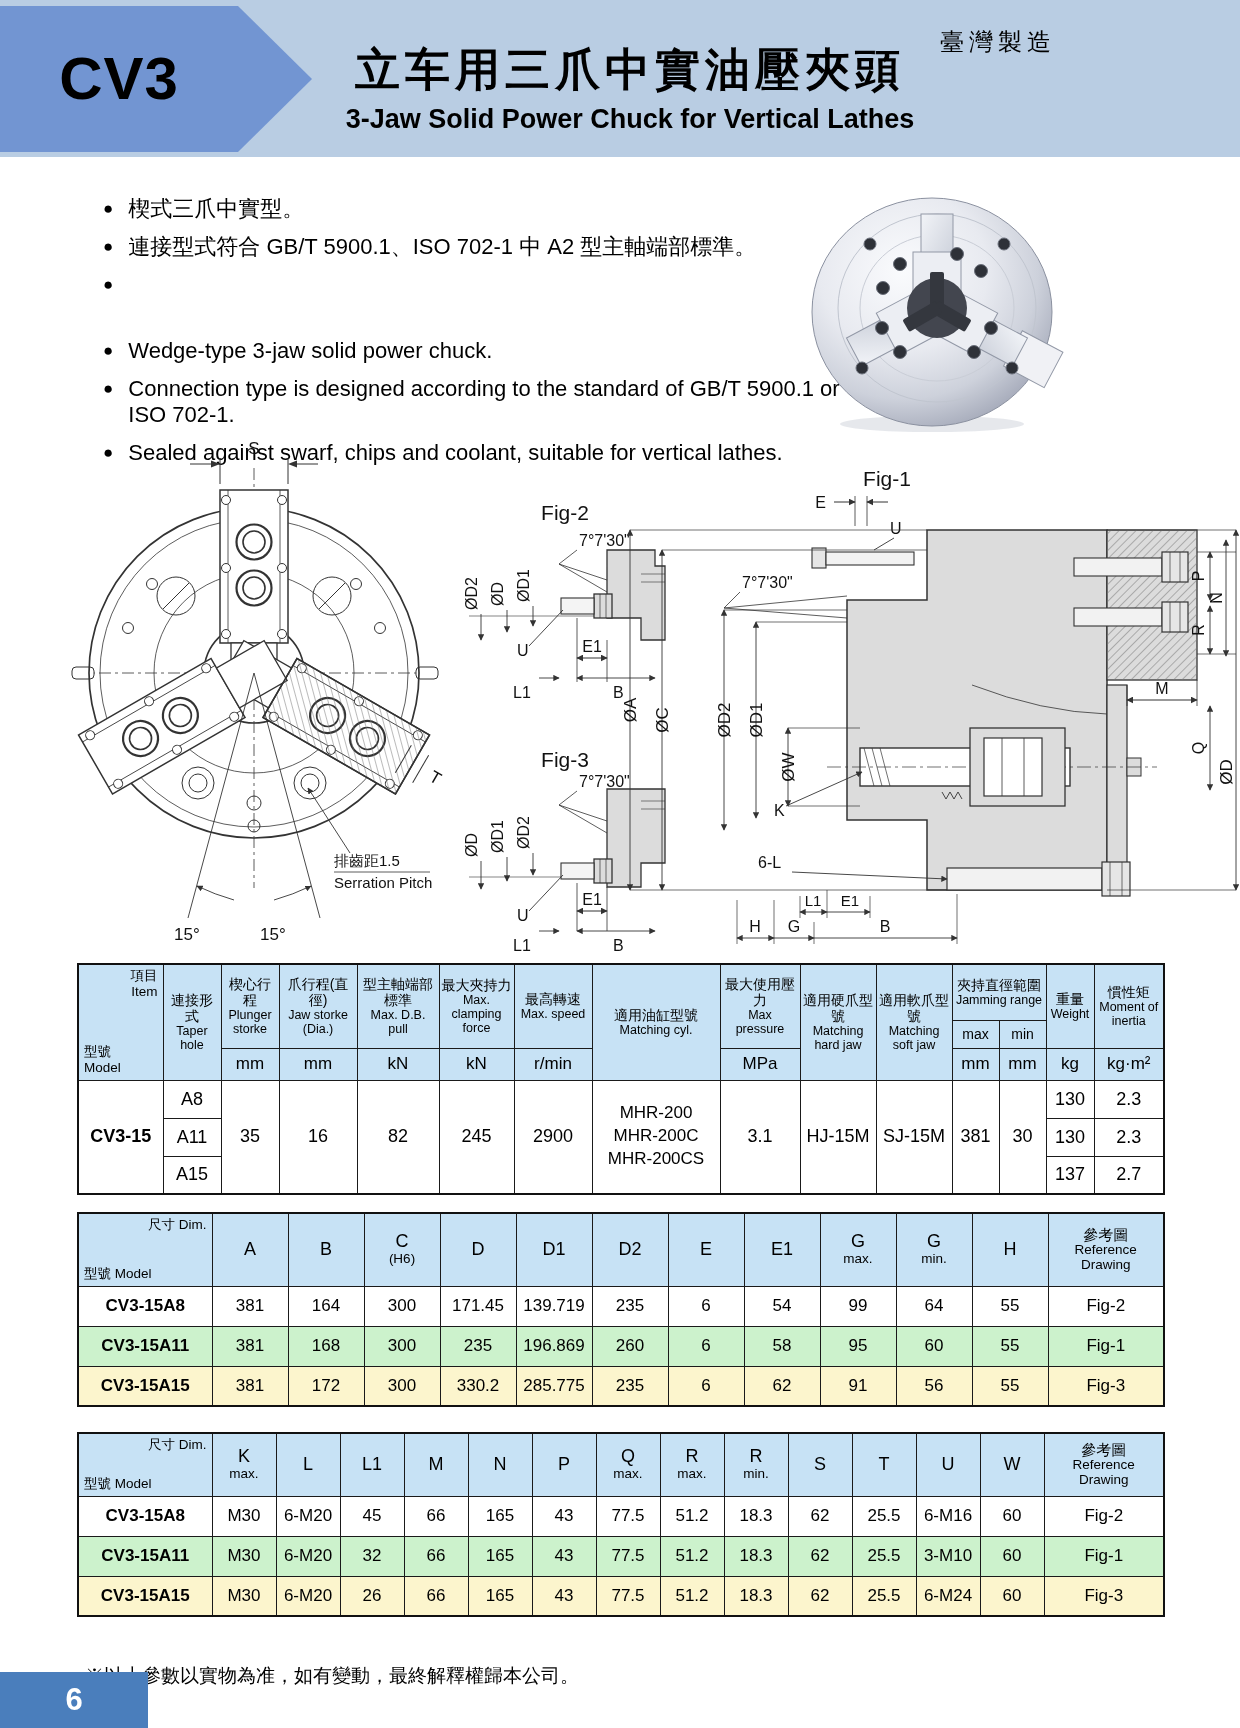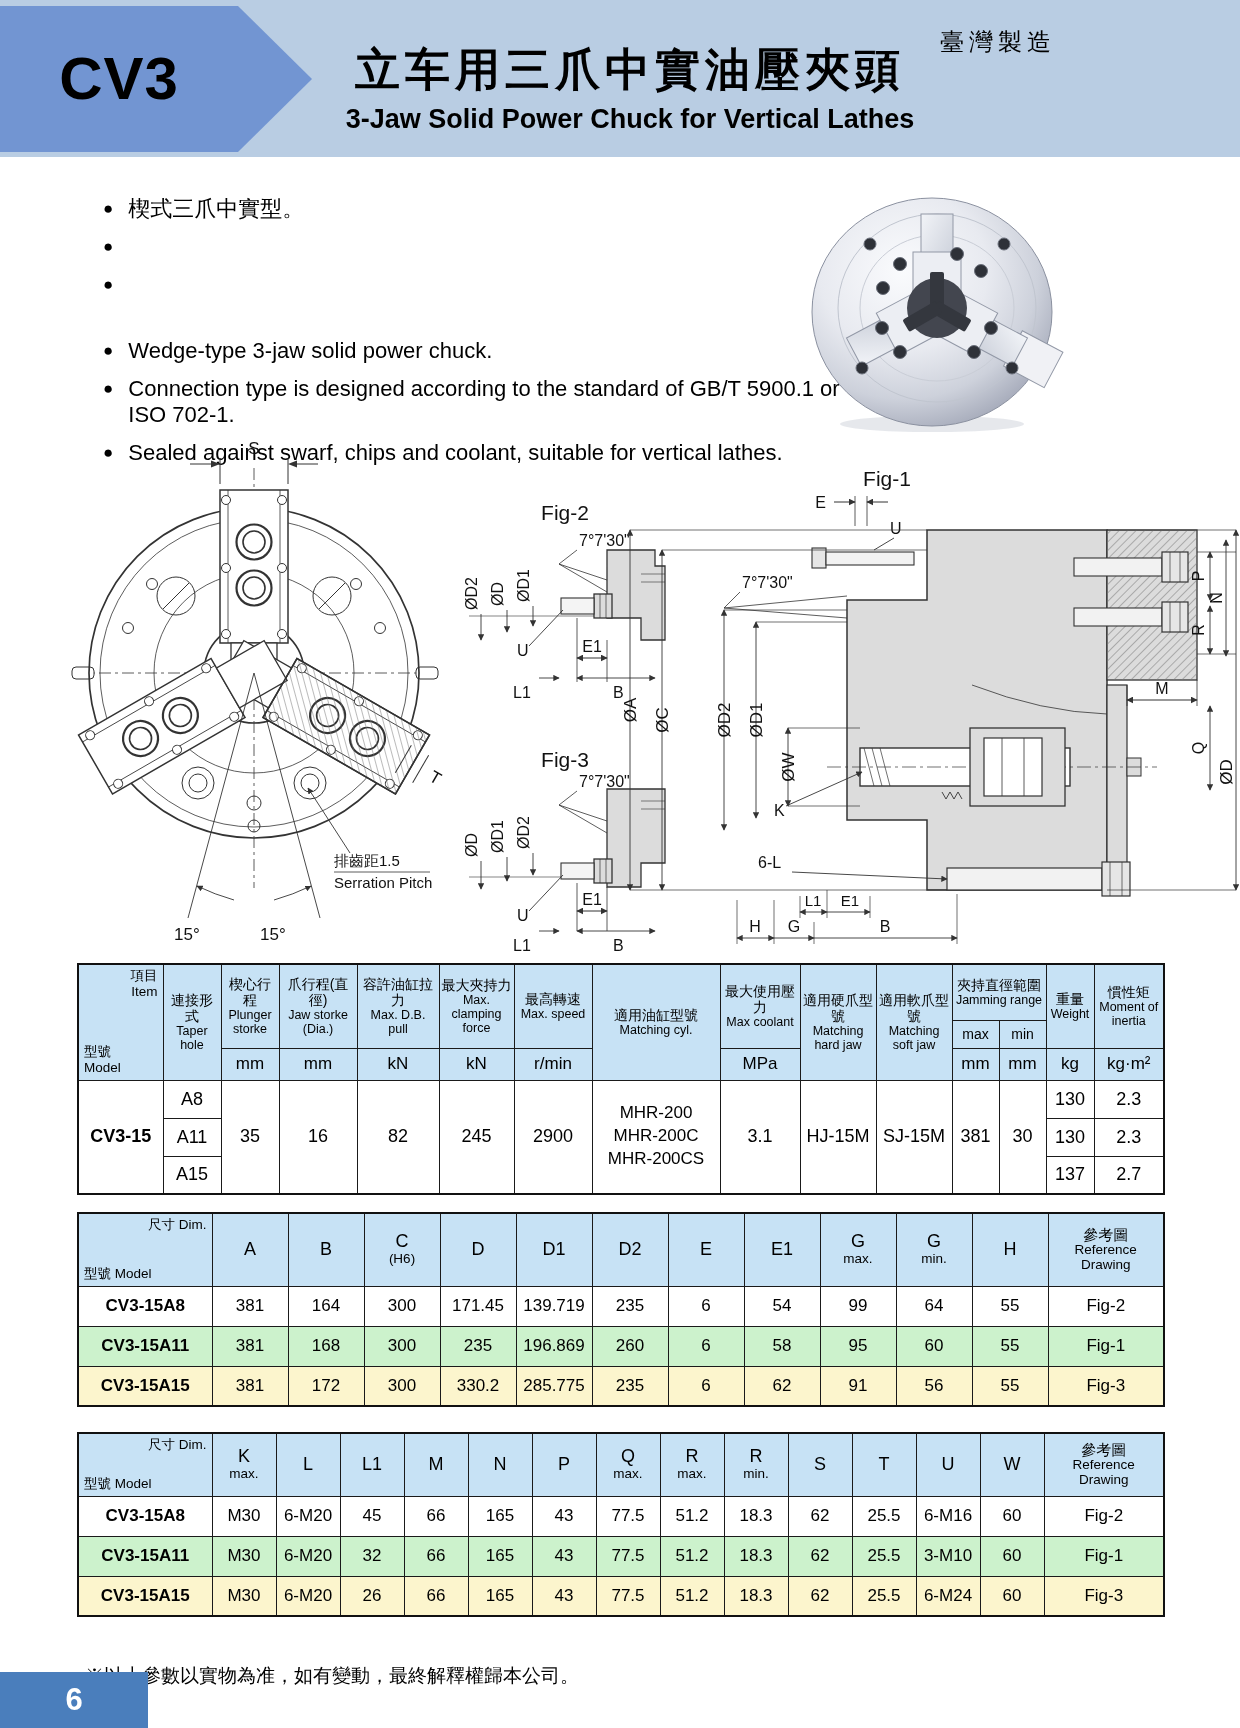--- a/index.html
+++ b/index.html
@@ -86,20 +86,21 @@
 <div class="title-en">3-Jaw Solid Power Chuck for Vertical Lathes</div>
 <div class="made-in">臺灣製造</div>
 
 <div class="bullets">
   <div class="bullet">
       <span class="dot">●</span>
       <span>楔式三爪中實型。</span>
     </div>
   <div class="bullet">
       <span class="dot">●</span>
+      <span>連接型式符合 GB/T 5900.1、ISO 702-1 中 A2 型主軸端部標準。</span>
     </div>
   <div class="bullet">
       <span class="dot">●</span>
     </div>
   <div class="group-gap"></div>
   <div class="bullet">
       <span class="dot">●</span>
       <span>Wedge-type 3-jaw solid power chuck.</span>
     </div>
   <div class="bullet">
@@ -491,38 +492,38 @@
         </td>
     <td rowspan="2" class="hdr">
           <div>楔心行程</div>
           <div class="en">Plunger storke</div>
         </td>
     <td rowspan="2" class="hdr">
           <div>爪行程(直徑)</div>
           <div class="en">Jaw storke (Dia.)</div>
         </td>
     <td rowspan="2" class="hdr">
-          <div>容許油缸拉力</div>
+          <div>型主軸端部標準</div>
           <div class="en">Max. D.B. pull</div>
         </td>
     <td rowspan="2" class="hdr">
           <div>最大夾持力</div>
           <div class="en">Max. clamping force</div>
         </td>
     <td rowspan="2" class="hdr">
           <div>最高轉速</div>
           <div class="en">Max. speed</div>
         </td>
     <td rowspan="3" class="hdr">
           <div>適用油缸型號</div>
           <div class="en">Matching cyl.</div>
         </td>
     <td rowspan="2" class="hdr">
           <div>最大使用壓力</div>
-          <div class="en">Max coolant</div>
+          <div class="en">Max pressure</div>
         </td>
     <td rowspan="3" class="hdr">
           <div>適用硬爪型號</div>
           <div class="en">Matching hard jaw</div>
         </td>
     <td rowspan="3" class="hdr">
           <div>適用軟爪型號</div>
           <div class="en">Matching soft jaw</div>
         </td>
     <td colspan="2" class="hdr">

